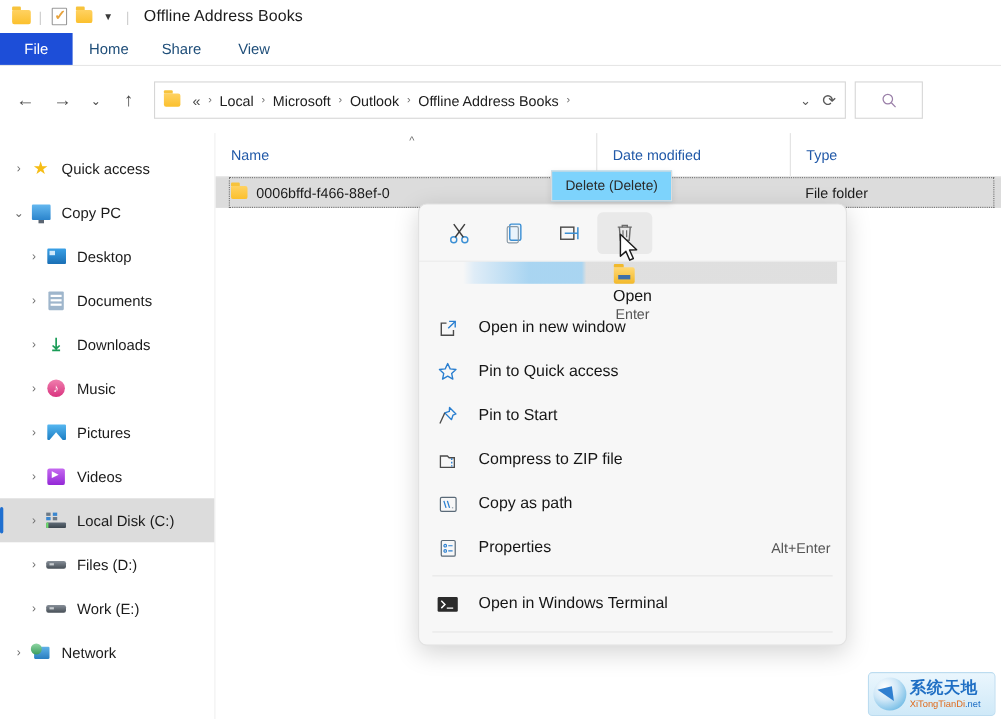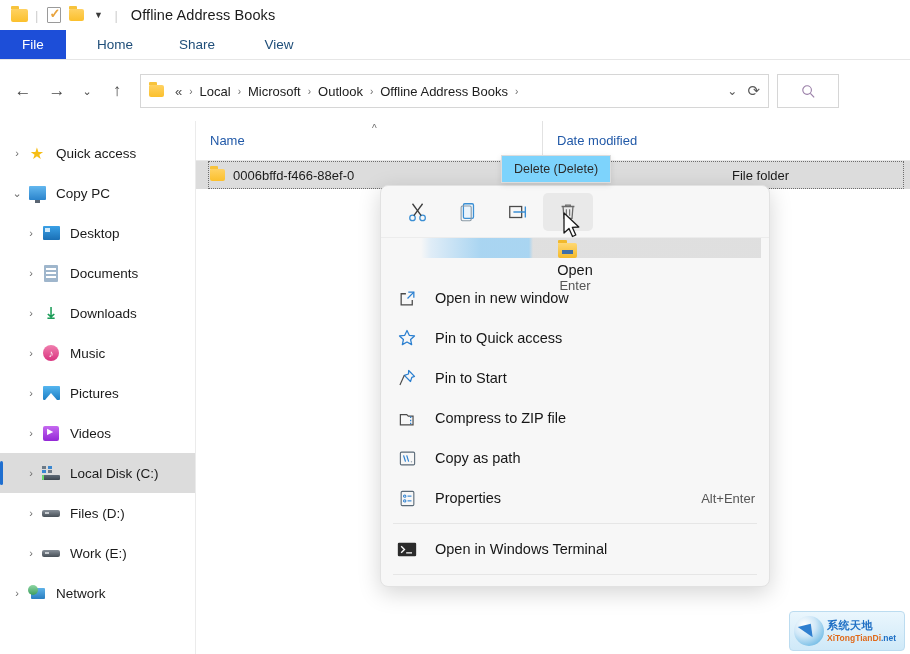--- a/index.html
+++ b/index.html
@@ -45,21 +45,21 @@
   .ribbon {
     position: absolute; left: 0; top: 30px; width: 910px; height: 30px;
     background: #ffffff; display: flex; align-items: stretch;
     border-bottom: 1px solid #e6e6e6;
   }
   .rtab {
     display: flex; align-items: center; justify-content: center;
     font-size: 13.5px; color: #23527c; padding: 0 14px; min-width: 66px;
   }
   .rtab.file { background: #1d4ed8; color: #fff; min-width: 66px; }
-  .rtab:not(.file) { color: #1f4e79; margin-left: 16px; }
+  .rtab:not(.file) { color: #1f4e79; }
 
   
   .navbar {
     position: absolute; left: 0; top: 61px; width: 910px; height: 60px;
     background: #ffffff; display: flex; align-items: center; padding: 0 6px;
   }
   .navbtn {
     width: 34px; height: 34px; display: flex; align-items: center; justify-content: center;
     color: #4a4a4a; font-size: 17px;
   }
@@ -232,22 +232,22 @@
     background: radial-gradient(circle at 35% 30%, #ffffff 0%, #cfe7f7 40%, #7fc2e8 75%, #2e8fc9 100%);
     position: relative; flex: 0 0 30px;
   }
   .wm-globe::after {
     content: ""; position: absolute; left: 5px; top: 7px;
     border-left: 9px solid transparent; border-right: 9px solid transparent;
     border-bottom: 10px solid #2f7fd0;
     transform: rotate(34deg);
   }
   .wm-text { margin-left: 3px; line-height: 1; }
-  .wm-cn { font-size: 11px; font-weight: bold; color: #1f6fc4; letter-spacing: .5px; }
-  .wm-en { font-size: 8.5px; font-weight: bold; margin-top: 3px; }
+  .wm-cn { font-size: 15px; font-weight: bold; color: #1f6fc4; letter-spacing: .5px; }
+  .wm-en { font-size: 8.5px; font-weight: normal; margin-top: 3px; }
   .wm-en .o { color: #e06a1b; }
   .wm-en .b { color: #1f6fc4; }
 </style>
 </head>
 <body>
 
 <div id="app">
 
   <div class="titlebar">
     <div class="tb-icon">
@@ -399,20 +399,23 @@
 
   <div class="filelist">
     <div class="col-head">
       <div class="col col-name">
         <span>Name</span>
         <span class="sort-arrow">^</span>
       </div>
       <div class="col col-date">
         <span>Date modified</span>
       </div>
+      <div class="col col-type">
+        <span>Type</span>
+      </div>
     </div>
 
     <div class="file-row">
       <div class="sel-outline"></div>
       <div class="file-cell name">
         <span class="folder-glyph small"></span>
         <span>0006bffd-f466-88ef-0</span>
       </div>
       <div class="file-cell date"></div>
       <div class="file-cell type">File folder</div>

